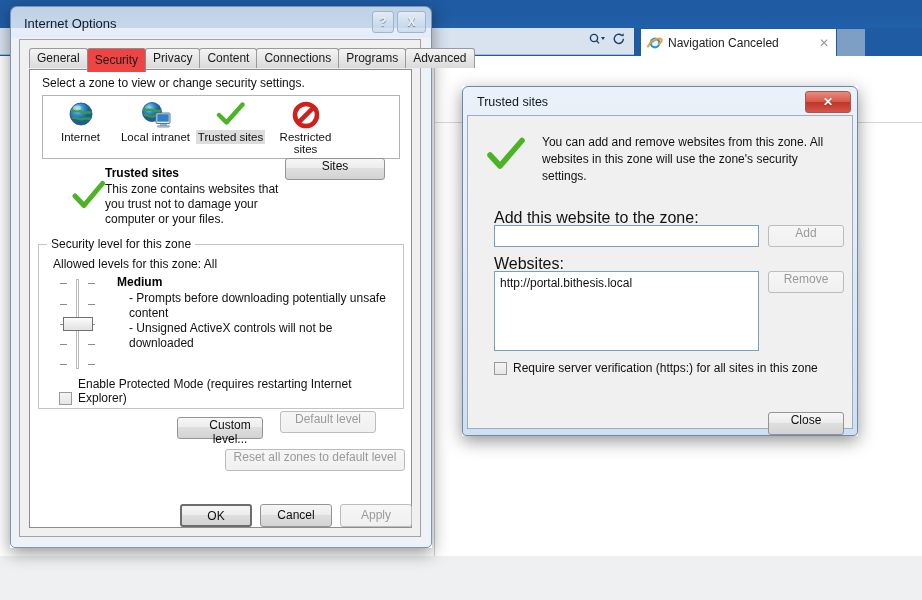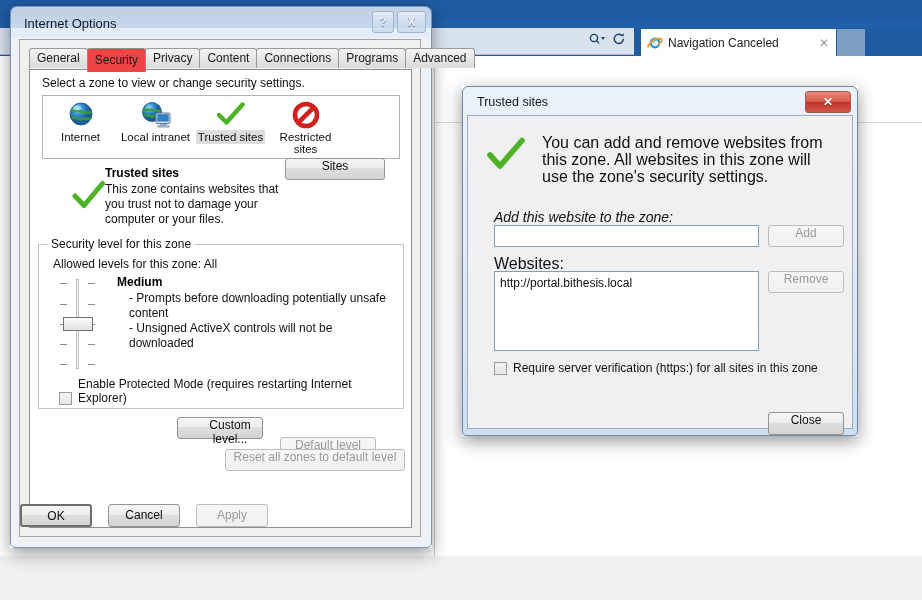--- a/index.html
+++ b/index.html
@@ -299,27 +299,27 @@
   }
   .checkbox {
     width: 13px; height: 13px;
     border: 1px solid #9a9a9a;
     background: linear-gradient(180deg, #f3f3f3, #e6e6e6);
     box-sizing: border-box;
     cursor: pointer;
     display: inline-block;
   }
   .btn-custom { position: absolute; left: 147px; top: 347px; width: 86px; height: 22px; padding-left: 20px; }
-  .btn-deflevel { position: absolute; left: 250px; top: 367px; width: 96px; height: 22px; }
+  .btn-deflevel { position: absolute; left: 250px; top: 341px; width: 96px; height: 22px; }
   .btn-resetall { position: absolute; left: 195px; top: 379px; width: 180px; height: 22px; }
 
   
   .io-footer {
     position: absolute; left: 0; bottom: 9px; width: 402px;
-    display: flex; gap: 16px;
+    display: flex; justify-content: flex-end; gap: 8px;
     padding-right: 10px;
     box-sizing: border-box;
   }
   .io-footer .btn { width: 72px; height: 23px; line-height: 21px; }
 
   
   #trusted-sites {
     left: 462px; top: 86px;
     width: 396px; height: 350px;
   }
@@ -353,23 +353,23 @@
     position: relative;
     height: calc(100% - 26px);
     background: #f0f0f0;
     border: 1px solid #9badc4;
     box-sizing: border-box;
   }
   .ts-intro { position: absolute; left: 18px; top: 18px; width: 350px; }
   .ts-intro .bigcheck { position: absolute; left: 0; top: 2px; }
   .ts-intro p {
     margin: 0 0 0 56px;
-    font-size: 16px; line-height: 17px; color: #111;
-  }
-  .ts-addlabel { position: absolute; left: 26px; top: 93px; font-size: 14px; color: #111; font-style: italic; }
+    font-size: 12px; line-height: 17px; color: #111;
+  }
+  .ts-addlabel { position: absolute; left: 26px; top: 93px; font-size: 16px; color: #111; }
   .textinput {
     border: 1px solid #7e9db9;
     background: #fff;
     font-family: "Liberation Sans", sans-serif;
     font-size: 12px;
     color: #111;
     padding: 0 4px;
     box-sizing: border-box;
   }
   .ts-addinput { position: absolute; left: 26px; top: 109px; width: 265px; height: 22px; }

